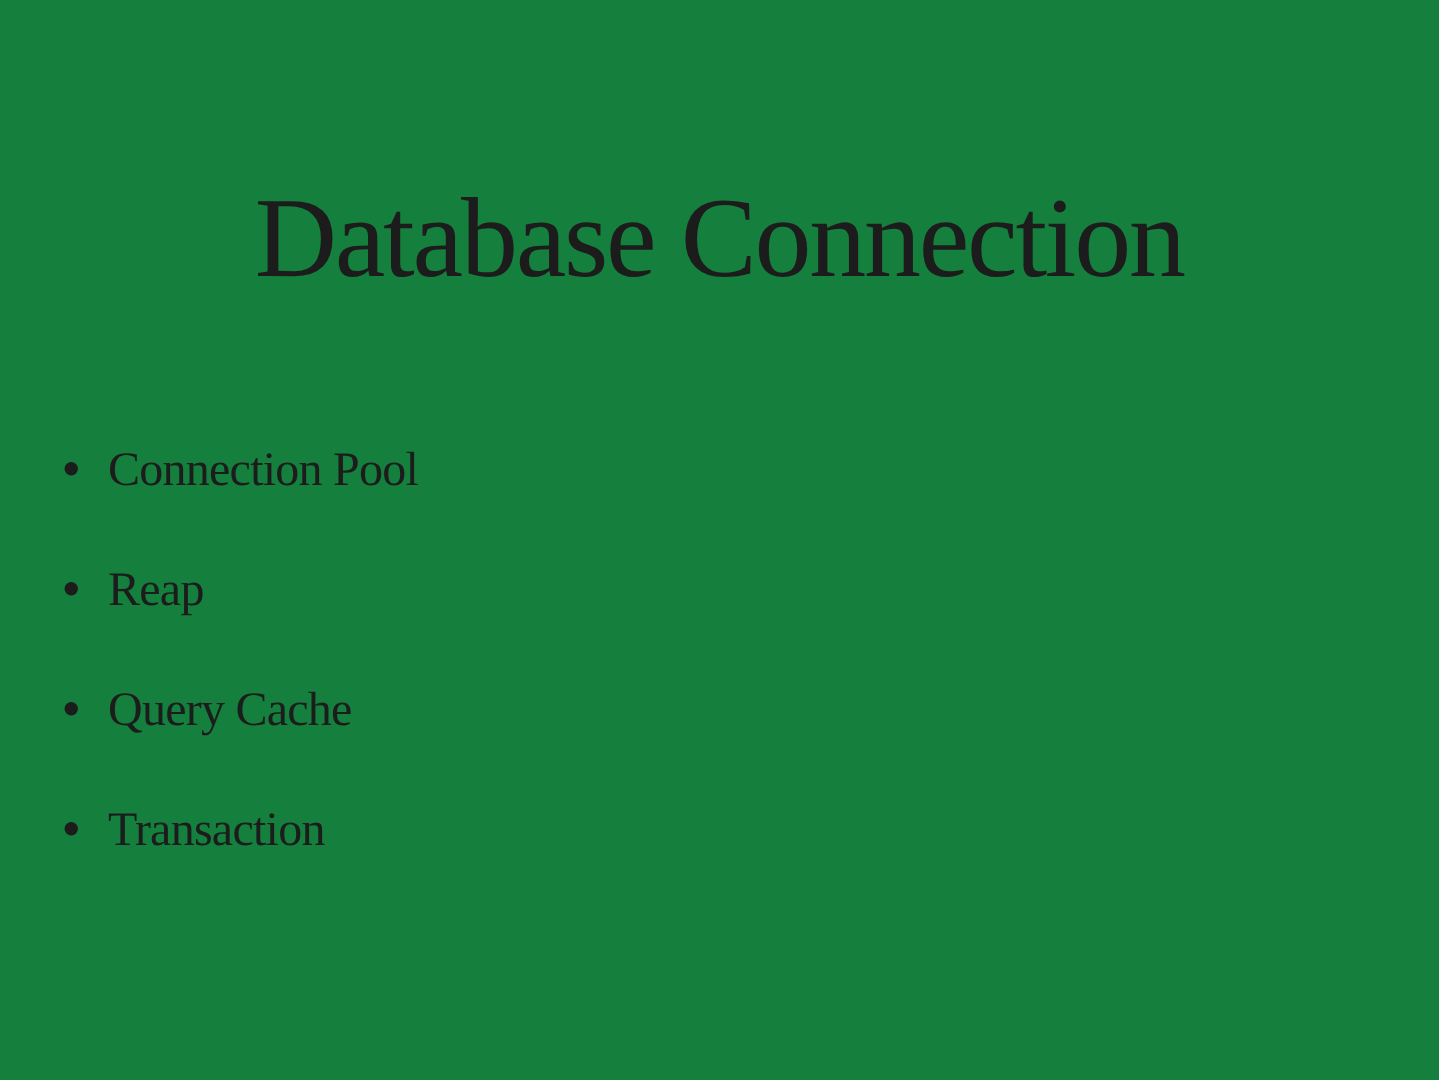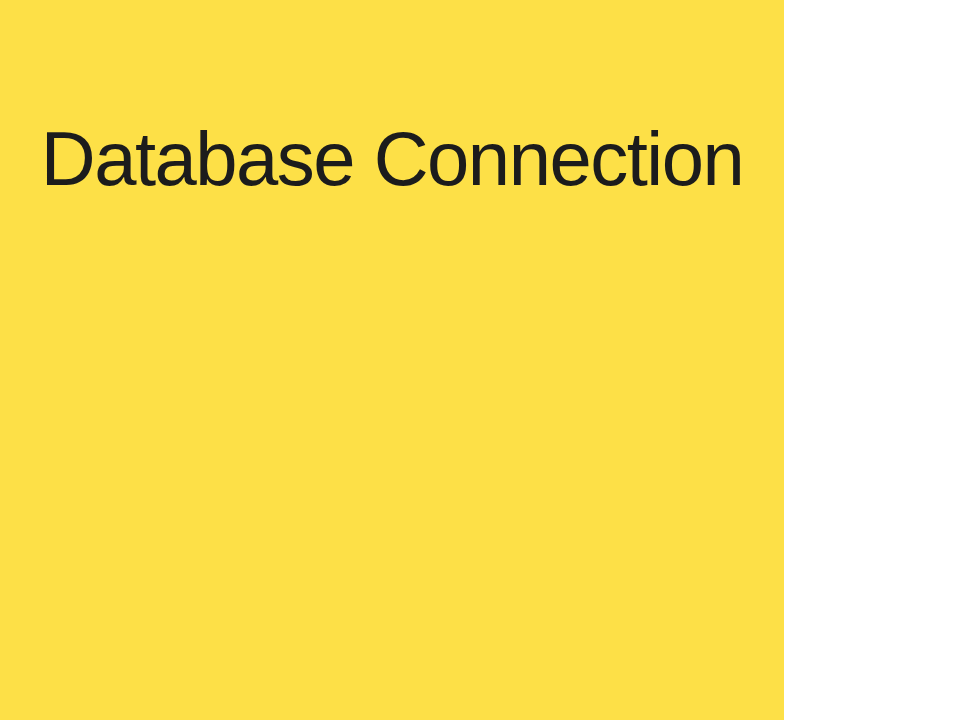--- a/index.html
+++ b/index.html
@@ -2,25 +2,25 @@
 <html><head>
 <meta charset="utf-8">
 <style>
   html, body {
     margin: 0;
     padding: 0;
     background: #ffffff;
   }
   .slide {
     position: relative;
-    width: 784px;
+    width: 959px;
     height: 720px;
-    background: #fde047;
+    background: #15803d;
     overflow: hidden;
-    font-family: Liberation Sans, sans-serif;
+    font-family: Liberation Serif, serif;
     color: #1c1c1c;
   }
   .slide-title {
     position: absolute;
     top: 70px;
     left: 0;
     width: 100%;
     text-align: center;
     font-size: 76px;
     font-weight: 300;
@@ -58,14 +58,37 @@
     white-space: nowrap;
   }
 </style>
 </head>
 <body>
 
 <div class="slide">
 
   <h1 class="slide-title">Database Connection</h1>
 
+  <ul class="bullet-list">
+
+    <li class="bullet-item">
+      <span class="bullet-dot"></span>
+      <span class="bullet-label">Connection Pool</span>
+    </li>
+
+    <li class="bullet-item">
+      <span class="bullet-dot"></span>
+      <span class="bullet-label">Reap</span>
+    </li>
+
+    <li class="bullet-item">
+      <span class="bullet-dot"></span>
+      <span class="bullet-label">Query Cache</span>
+    </li>
+
+    <li class="bullet-item">
+      <span class="bullet-dot"></span>
+      <span class="bullet-label">Transaction</span>
+    </li>
+
+  </ul>
 
 </div>
 
 </body></html>

